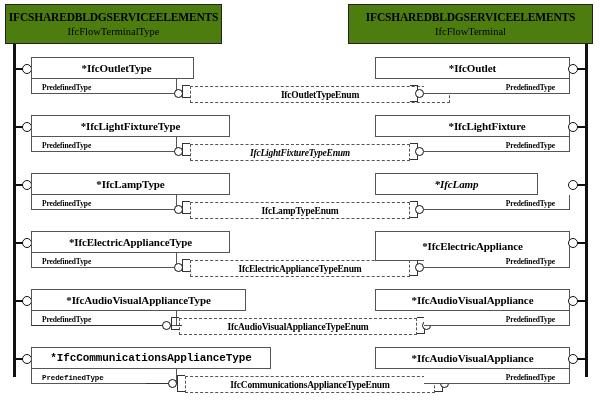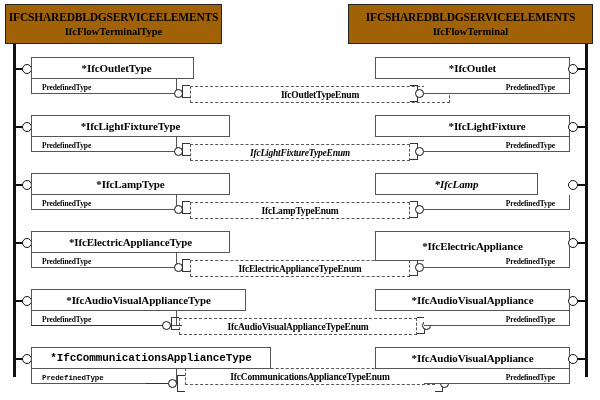--- a/index.html
+++ b/index.html
@@ -8,28 +8,28 @@
     background:#ffffff;
     font-family:"Liberation Serif", serif;
     overflow:hidden;
     position:relative;
   }
   #canvas{position:absolute;left:0;top:0;width:600px;height:400px;}
 
   .schema-box{
     position:absolute;
     border:1.5px solid #222;
-    background:#a16207;
+    background:#4d7c0f;
     box-sizing:border-box;
     display:flex;flex-direction:column;
     align-items:center;justify-content:center;
     line-height:1.25;
   }
   .schema-name{font-weight:bold;font-size:11.5px;letter-spacing:-0.2px;color:#000;}
-  .schema-sub{font-weight:bold;font-size:10.5px;color:#000;}
+  .schema-sub{font-weight:normal;font-size:10.5px;color:#000;}
 
   .entity{
     position:absolute;
     box-sizing:border-box;
   }
   .entity .ename{
     position:absolute;left:0;top:0;
     box-sizing:border-box;
     border:1.4px solid #555;
     background:#fff;
@@ -213,21 +213,21 @@
 
   <div class="stub" style="left:14px;top:358px;width:16px;"></div>
   <div class="circle" style="left:22px;top:353.5px;width:10px;height:10px;"></div>
   <div class="entity" style="left:31px;top:347px;width:240px;height:37px;font-family:Liberation Mono, monospace;">
     <div class="ename" style="width:240px;height:22px;">*IfcCommunicationsApplianceType</div>
     <div class="attr" style="left:0;top:22px;width:146px;height:15px;">PredefinedType</div>
   </div>
   <div class="hline" style="left:146px;top:383px;width:25px;"></div>
   <div class="circle open" style="left:168px;top:379px;width:9px;height:9px;"></div>
   <div class="bracket lr" style="left:177px;top:375px;width:8px;height:17px;"></div>
-  <div class="enum-box" style="left:185px;top:368px;width:250px;height:17px;">IfcCommunicationsApplianceTypeEnum</div>
+  <div class="enum-box" style="left:185px;top:376px;width:250px;height:17px;">IfcCommunicationsApplianceTypeEnum</div>
   <div class="bracket rl" style="left:435px;top:375px;width:8px;height:17px;"></div>
   <div class="circle open" style="left:440px;top:379px;width:9px;height:9px;"></div>
   <div class="dash-line" style="left:449px;top:383px;width:50px;"></div>
   <div class="entity right" style="left:375px;top:347px;width:195px;height:37px;">
     <div class="ename" style="width:195px;height:22px;">*IfcAudioVisualAppliance</div>
     <div class="attr" style="left:49px;top:22px;width:146px;height:15px;border-left:none;">PredefinedType</div>
   </div>
   <div class="stub" style="left:570px;top:358px;width:16px;"></div>
   <div class="circle" style="left:568px;top:353.5px;width:10px;height:10px;"></div>
 

